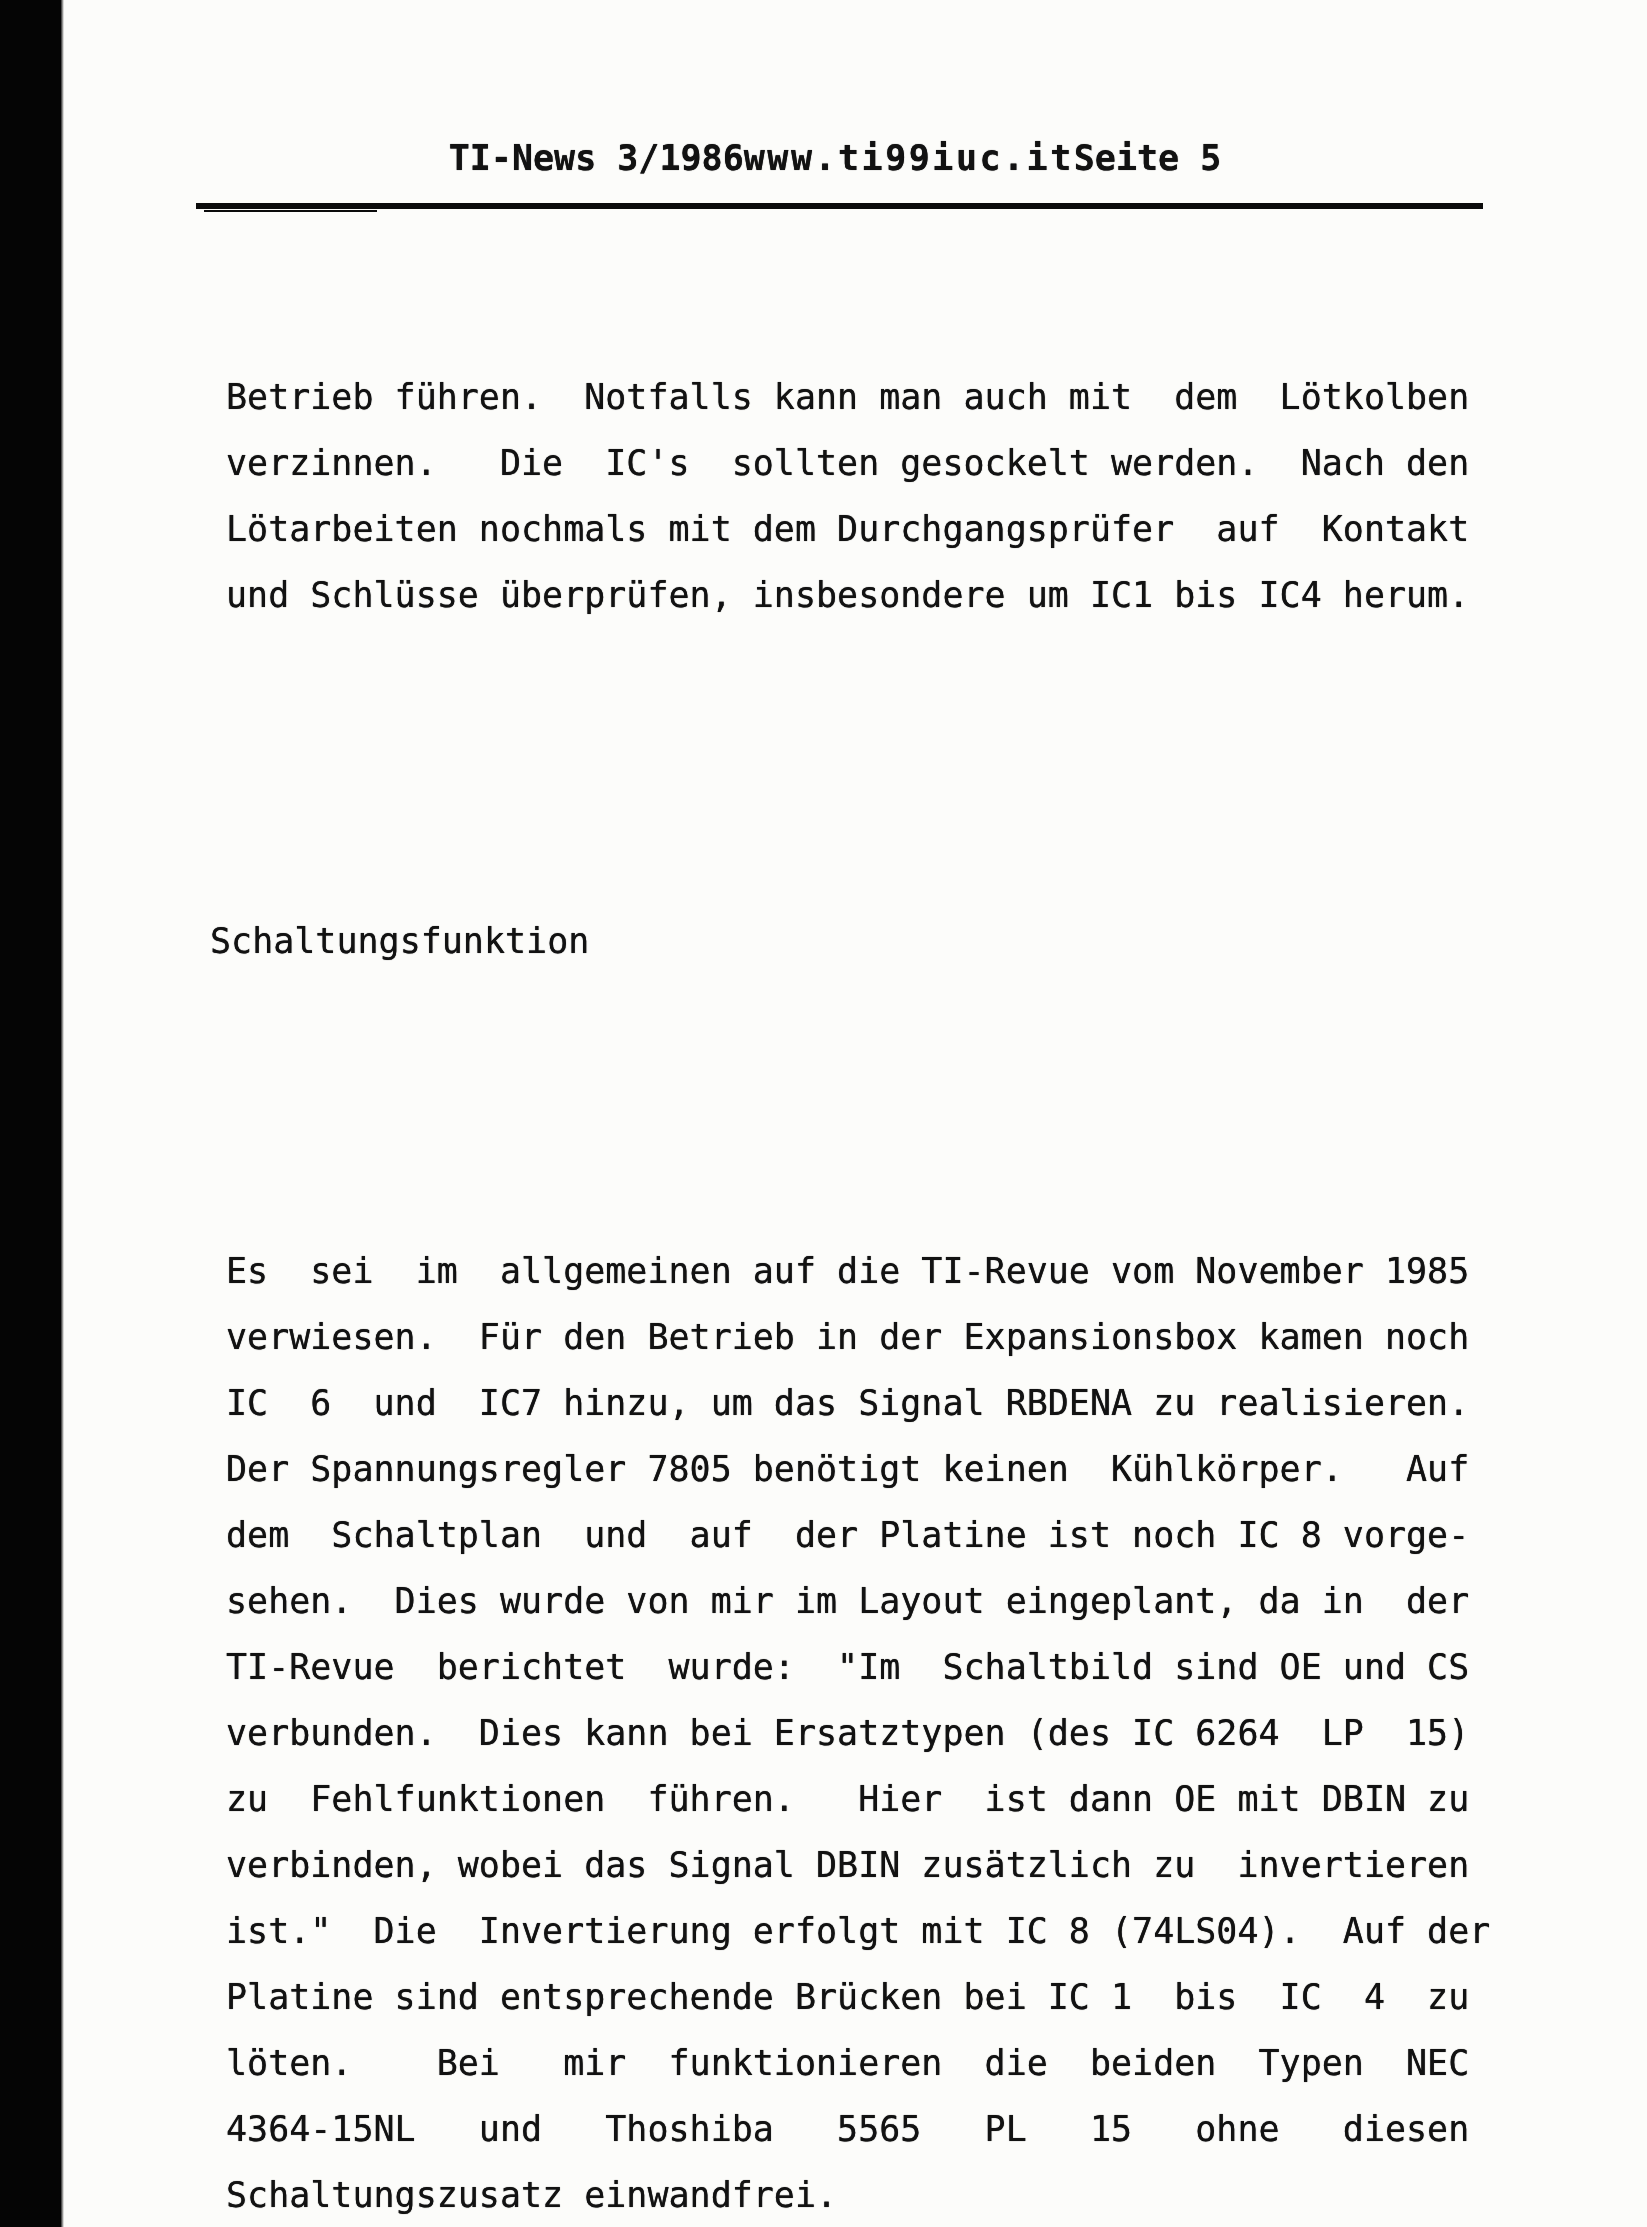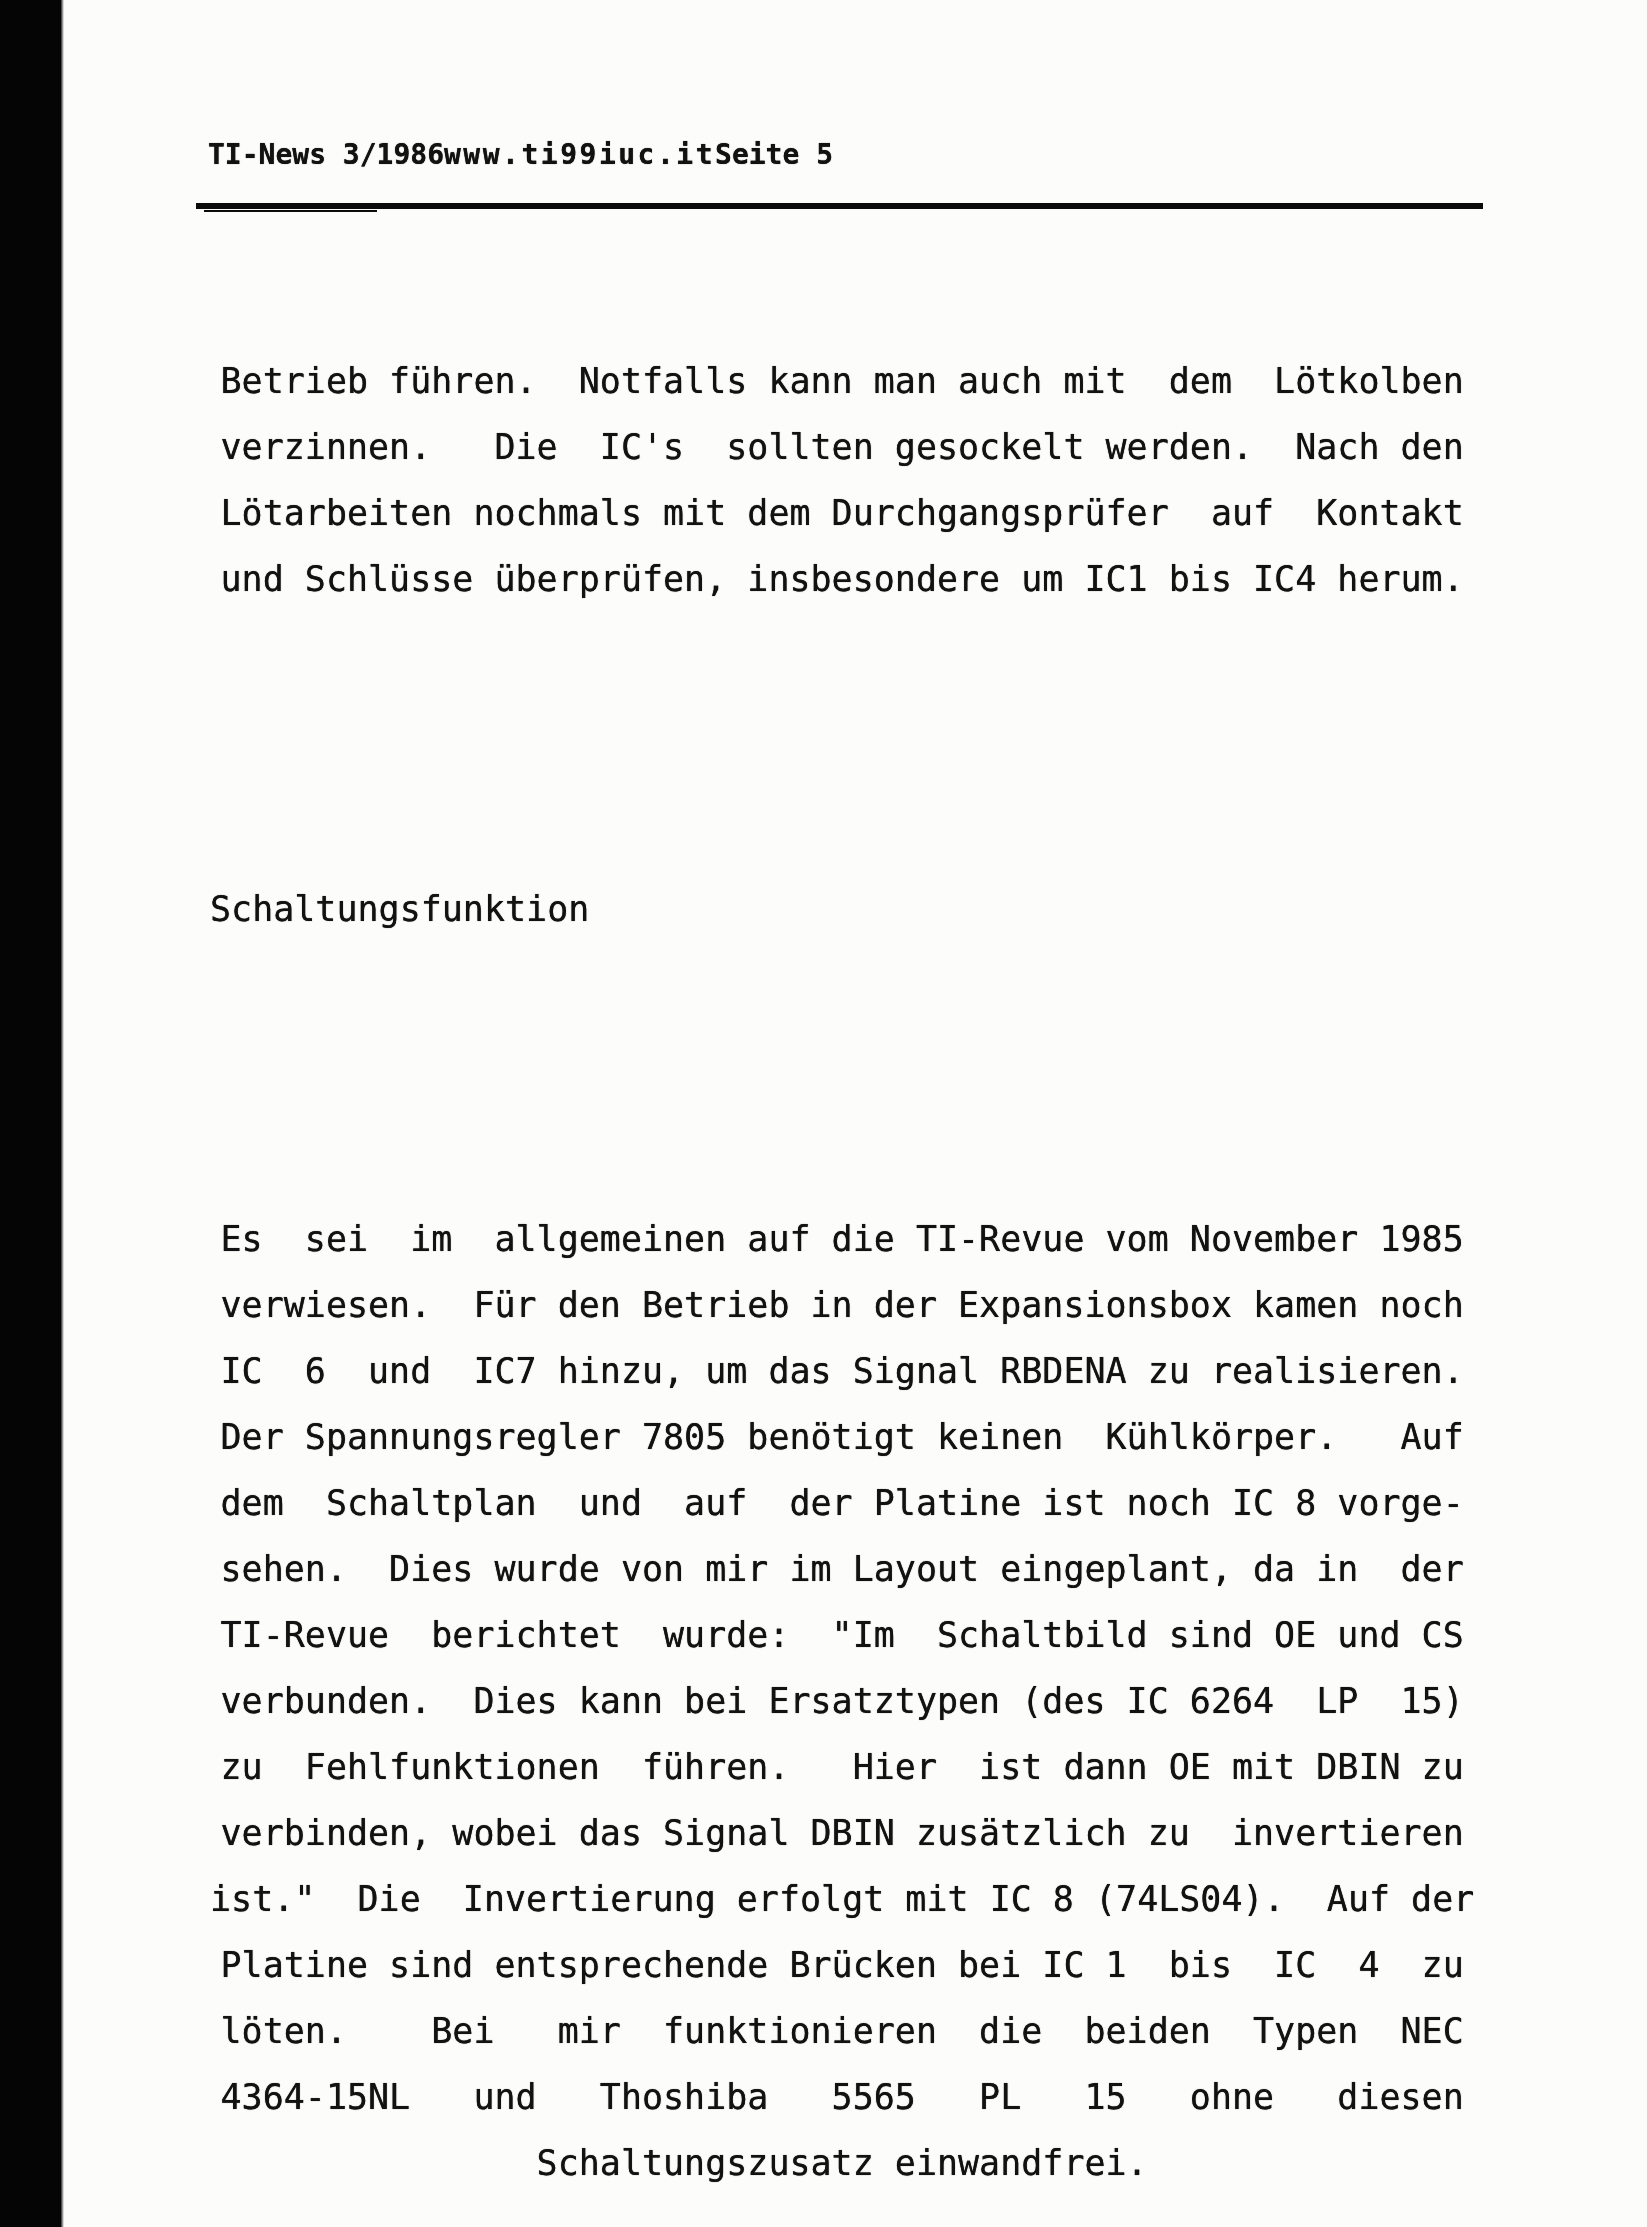--- a/index.html
+++ b/index.html
@@ -29,27 +29,27 @@
     content: "";
     position: absolute;
     right: -3.3px;
     top: 0;
     width: 3.3px;
     height: 100%;
     background: linear-gradient(90deg, rgba(5,5,5,0.85), rgba(5,5,5,0));
   }
   .header {
     position: absolute;
-    left: 208px;
+    left: 196px;
     top: 138px;
     width: 1278px;
     display: flex;
-    justify-content: flex-start;
+    justify-content: center;
     align-items: baseline;
-    font-size: 28px;
+    font-size: 35px;
     font-weight: bold;
     white-space: pre;
     text-shadow: 0 0 0.8px #111;
   }
   .header .watermark {
     letter-spacing: 2.5px;
   }
   .header-rule {
     position: absolute;
     left: 196px;
@@ -71,21 +71,21 @@
   .body-text {
     position: absolute;
     left: 210px;
     top: 216px;
     font-size: 35px;
     line-height: 66px;
     white-space: pre;
     letter-spacing: 0px;
     text-shadow: 0 0 0.8px #161616;
   }
-  .paragraph { margin: 0; text-align: center; }
+  .paragraph { margin: 16px; }
   .section-heading {
     margin-top: 66px;
     font-weight: normal;
   }
   .paragraph-2 { margin-top: 66px; }
 </style>
 </head>
 <body>
 
 <div class="page">

